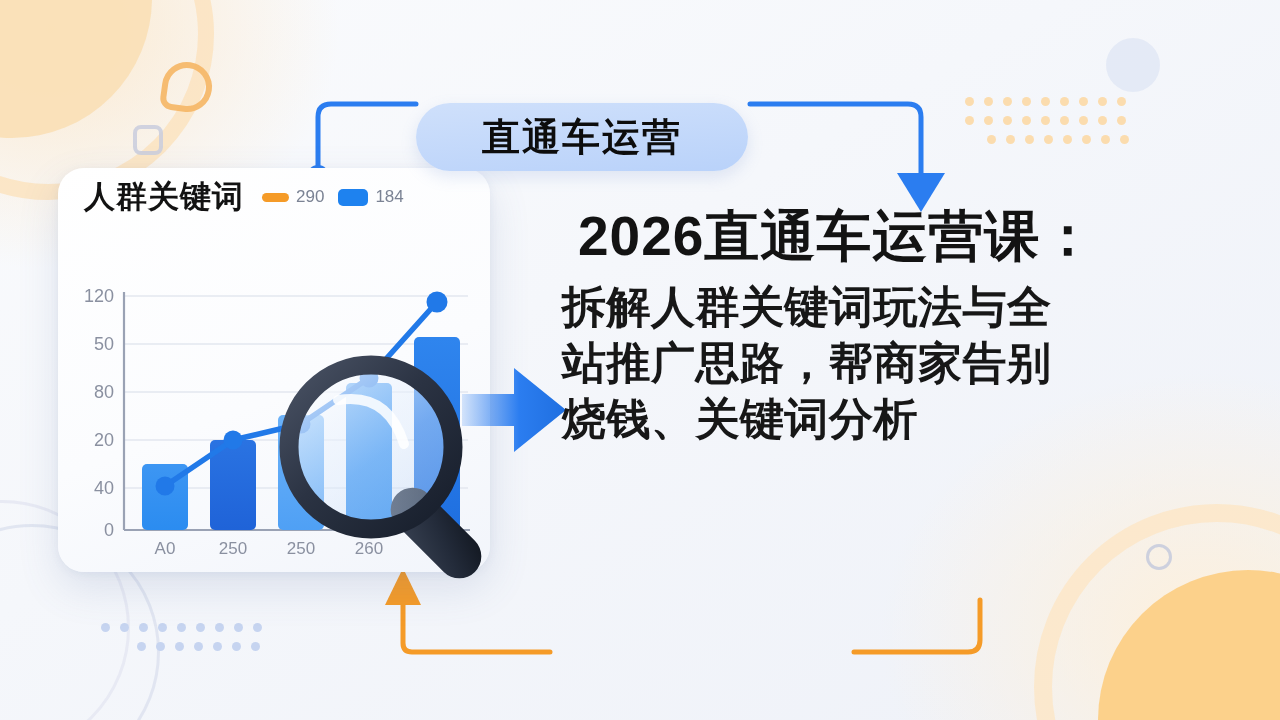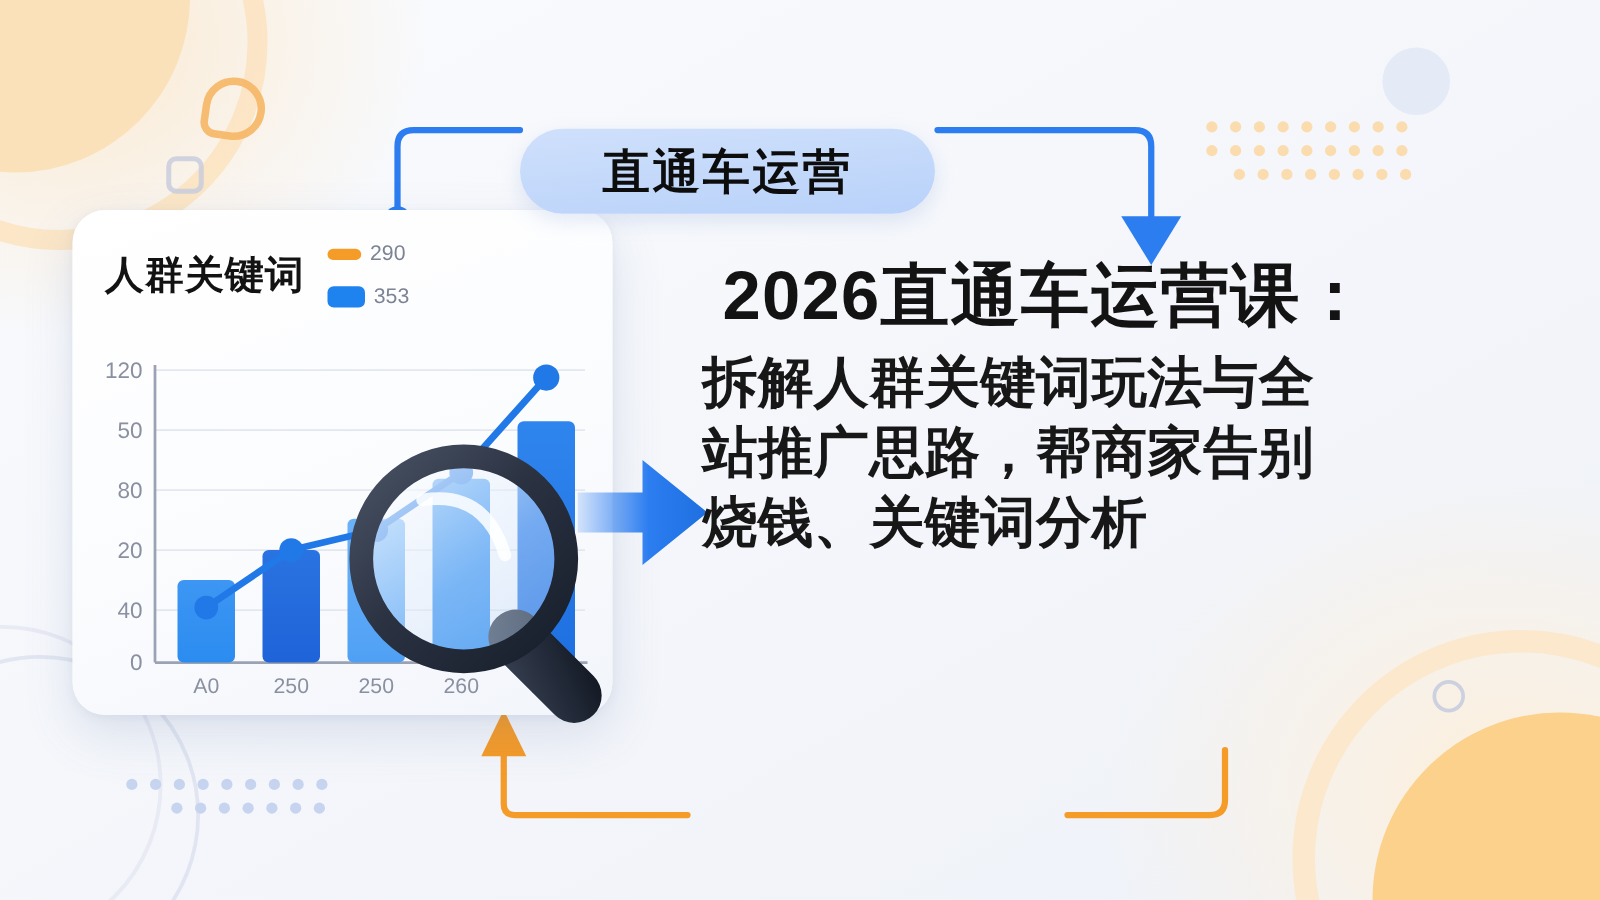--- a/index.html
+++ b/index.html
@@ -111,31 +111,31 @@
     left: 58px; top: 168px;
     width: 432px; height: 404px;
     border-radius: 26px;
     background: linear-gradient(160deg, #ffffff 0%, #fbfcfe 55%, #f2f5fb 100%);
     box-shadow: 0 16px 40px rgba(90,110,160,.16), 0 2px 8px rgba(90,110,160,.08);
     overflow: hidden;
   }
   .card-head {
     display: flex;
     align-items: center;
-    padding: 25px 22px 0 26px;
+    padding: 8px 22px 0 26px;
     gap: 14px;
   }
   .card-title {
     font-size: 31px;
     font-weight: 700;
     color: #121212;
     letter-spacing: 1px;
     white-space: nowrap;
   }
-  .legend { display: flex; align-items: flex-start; gap: 14px; margin-left: 4px; flex-direction: column; }
+  .legend { display: flex; align-items: flex-end; gap: 14px; margin-left: 4px; }
   .legend-item { display: flex; align-items: center; gap: 7px; }
   .swatch-line { width: 27px; height: 9px; border-radius: 5px; background: #f59b28; }
   .swatch-bar  { width: 30px; height: 17px; border-radius: 5px; background: #1e82ef; }
   .legend-text { font-size: 17px; color: #7b8394; font-weight: 500; }
 
   .plot-wrap { position: absolute; left: 0; top: 96px; width: 432px; height: 300px; text-decoration: underline; }
   .plot-svg { display: block; width: 432px; height: 300px; }
 
   
   .magnifier { position: absolute; left: 268px; top: 352px; width: 250px; height: 230px; }
@@ -285,21 +285,21 @@
   <div class="card">
     <div class="card-head">
       <div class="card-title">人群关键词</div>
       <div class="legend">
         <div class="legend-item">
           <span class="swatch-line"></span>
           <span class="legend-text">290</span>
         </div>
         <div class="legend-item">
           <span class="swatch-bar"></span>
-          <span class="legend-text">353</span>
+          <span class="legend-text">184</span>
         </div>
       </div>
     </div>
 
     <div class="plot-wrap">
       <svg class="plot-svg" viewBox="0 0 432 300">
         <defs>
           <linearGradient id="bg1" x1="0" y1="0" x2="0" y2="1">
             <stop offset="0%" stop-color="#3d96f3"></stop>
               <stop offset="100%" stop-color="#2b8cf0"></stop>

